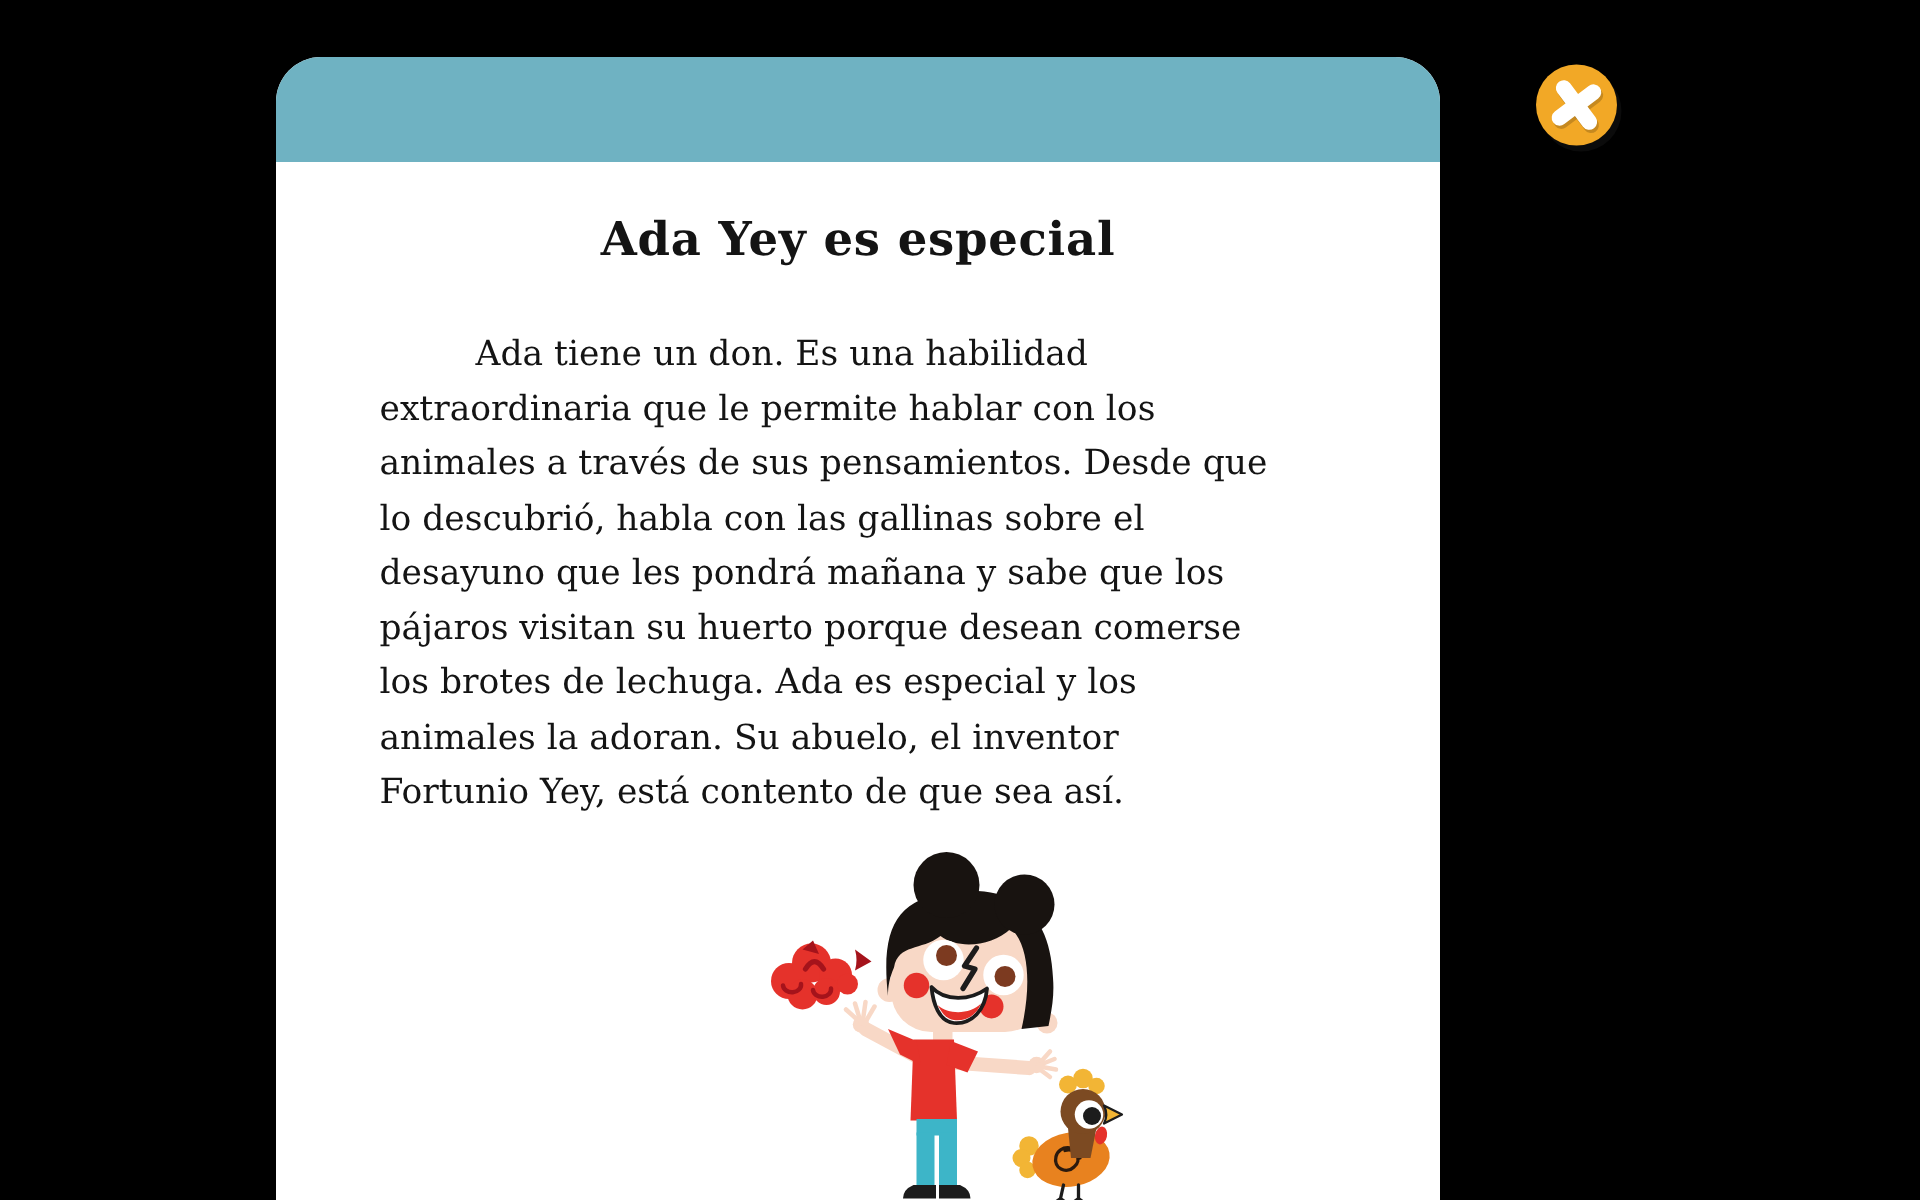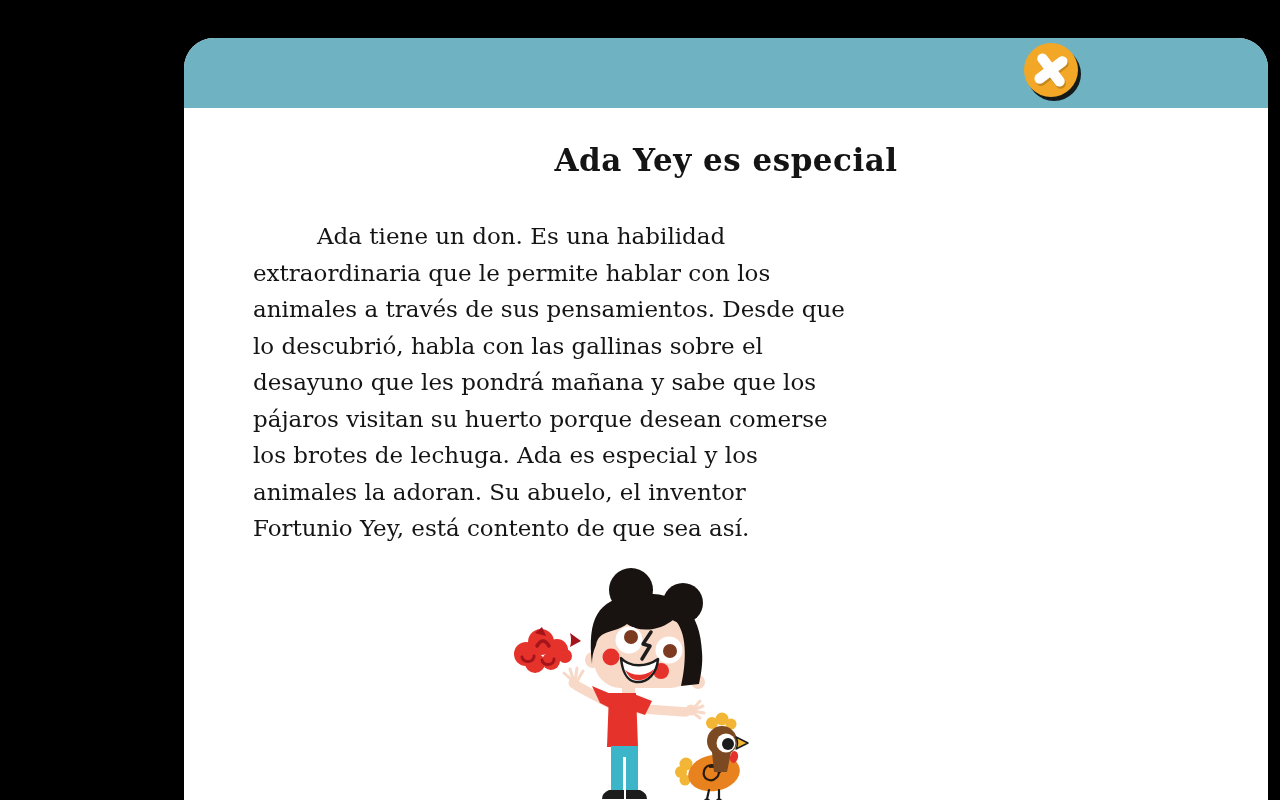--- a/index.html
+++ b/index.html
@@ -16,21 +16,21 @@
     position: relative;
     width: 1280px;
     height: 800px;
     background: var(--background, #000);
   }
 
   .dialog {
     position: absolute;
     left: 184px;
     top: 38px;
-    width: 1084px;
+    width: 776px;
     bottom: 0;
     background: var(--modal-bg, #fff);
     border-radius: 30px 30px 0 0;
   }
 
   .dialog-header {
     position: relative;
     height: 70px;
     background: var(--header-teal, #6fb2c2);
     border-radius: 30px 30px 0 0;

